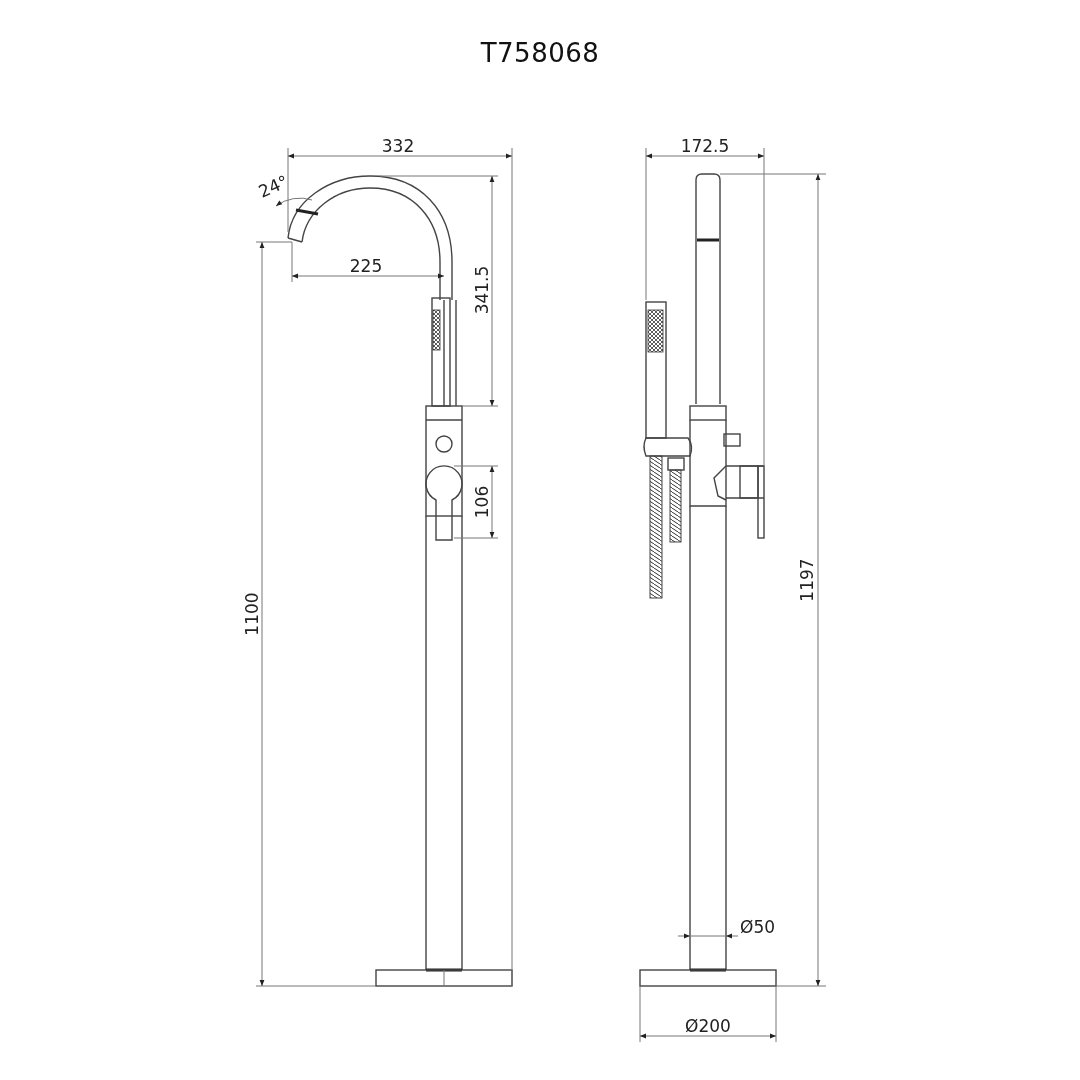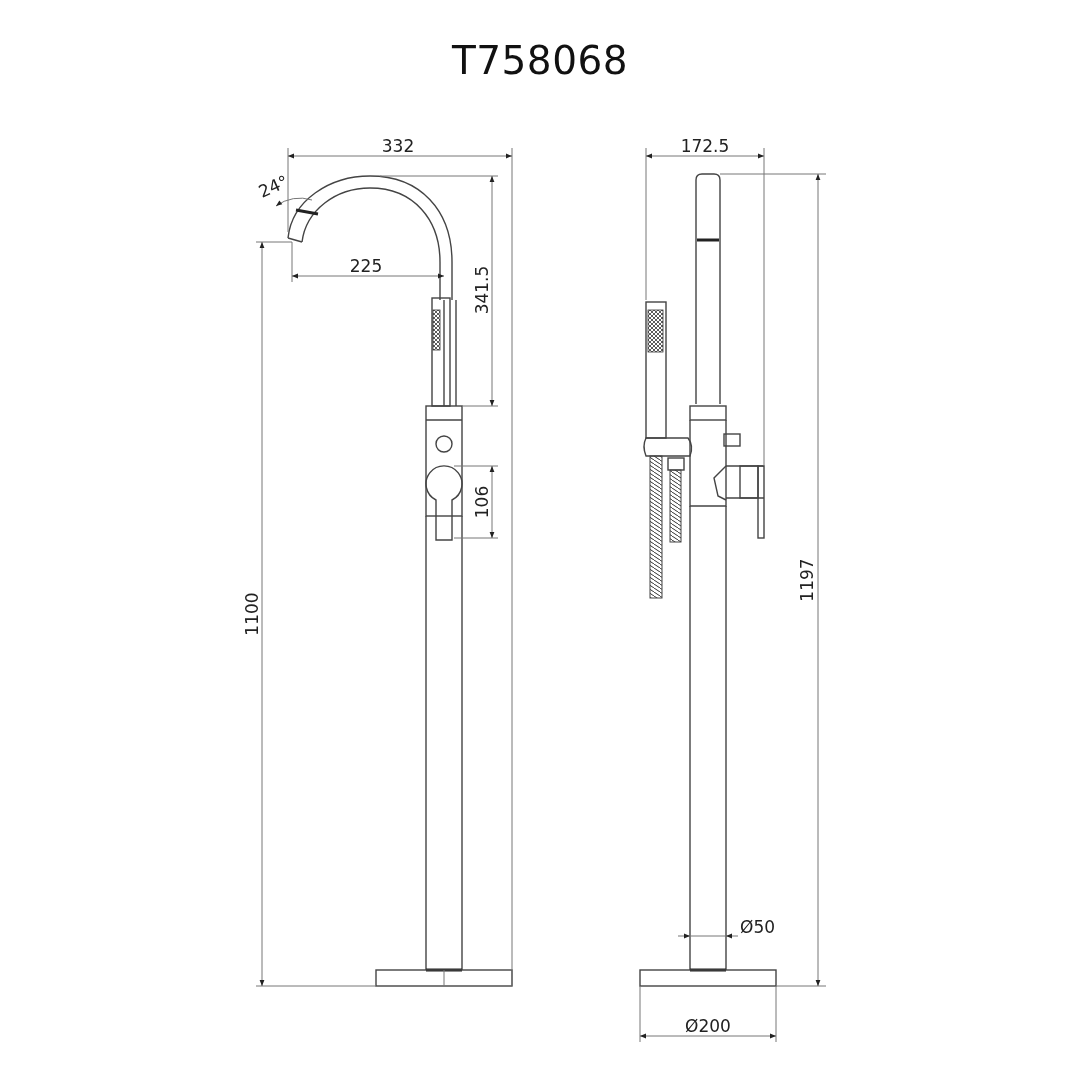--- a/index.html
+++ b/index.html
@@ -1,17 +1,17 @@
 <!DOCTYPE html>
 <html><head>
   <meta charset="utf-8">
   <style>
     html, body { margin: 0; padding: 0; background: #ffffff; }
     body { width: 1080px; height: 1080px; position: relative; overflow: hidden; font-family: "DejaVu Sans", sans-serif; }
-    .title { position: absolute; left: 0; width: 1080px; top: 38px; text-align: center; font-size: 39px; color: #111; letter-spacing: 0.5px; font-family: "DejaVu Sans", sans-serif; }
+    .title { position: absolute; left: 0; width: 1080px; top: 38px; text-align: center; font-size: 26px; color: #111; letter-spacing: 0.5px; font-family: "DejaVu Sans", sans-serif; }
     svg { position: absolute; left: 0; top: 0; }
     .dim { fill: #222; font-size: 17px; font-family: "DejaVu Sans", sans-serif; }
     .ln { stroke: #444; stroke-width: 1.4; fill: none; }
     .thin { stroke: #777; stroke-width: 1; fill: none; }
     .thick { stroke: #222; stroke-width: 3; fill: none; }
   </style>
 </head>
 <body>
 
 <div class="title">T758068</div>

